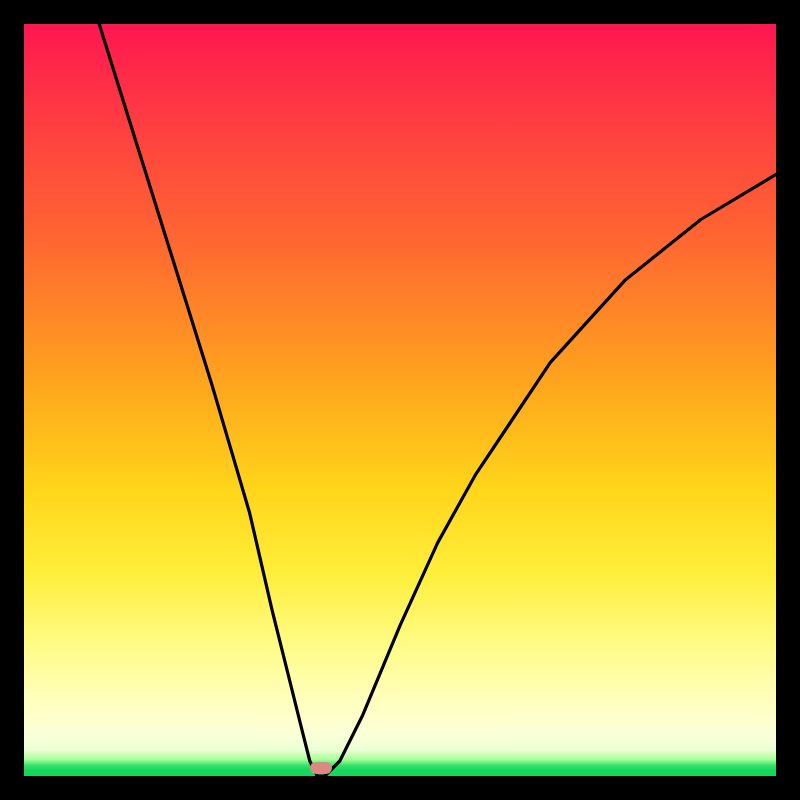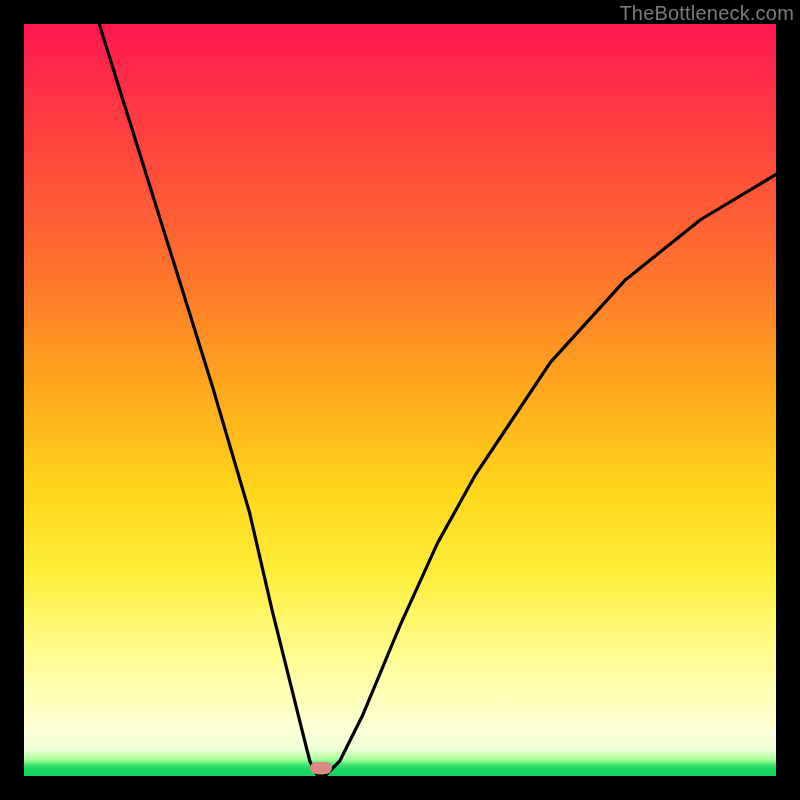--- a/index.html
+++ b/index.html
@@ -97,15 +97,14 @@
                L 526.4 338.4
                L 601.6 255.7
                L 676.8 195.5
                L 752.0 150.4" fill="none" stroke="#000" stroke-width="3.2" stroke-linejoin="round" stroke-linecap="round"></path>
     </svg>
 
     <div class="marker" style="left: 286px; top: 738px;"></div>
 
   </div>
 
-  <div class="watermark">TheBottleneck.com</div>
 
 </div>
 
 </body></html>

